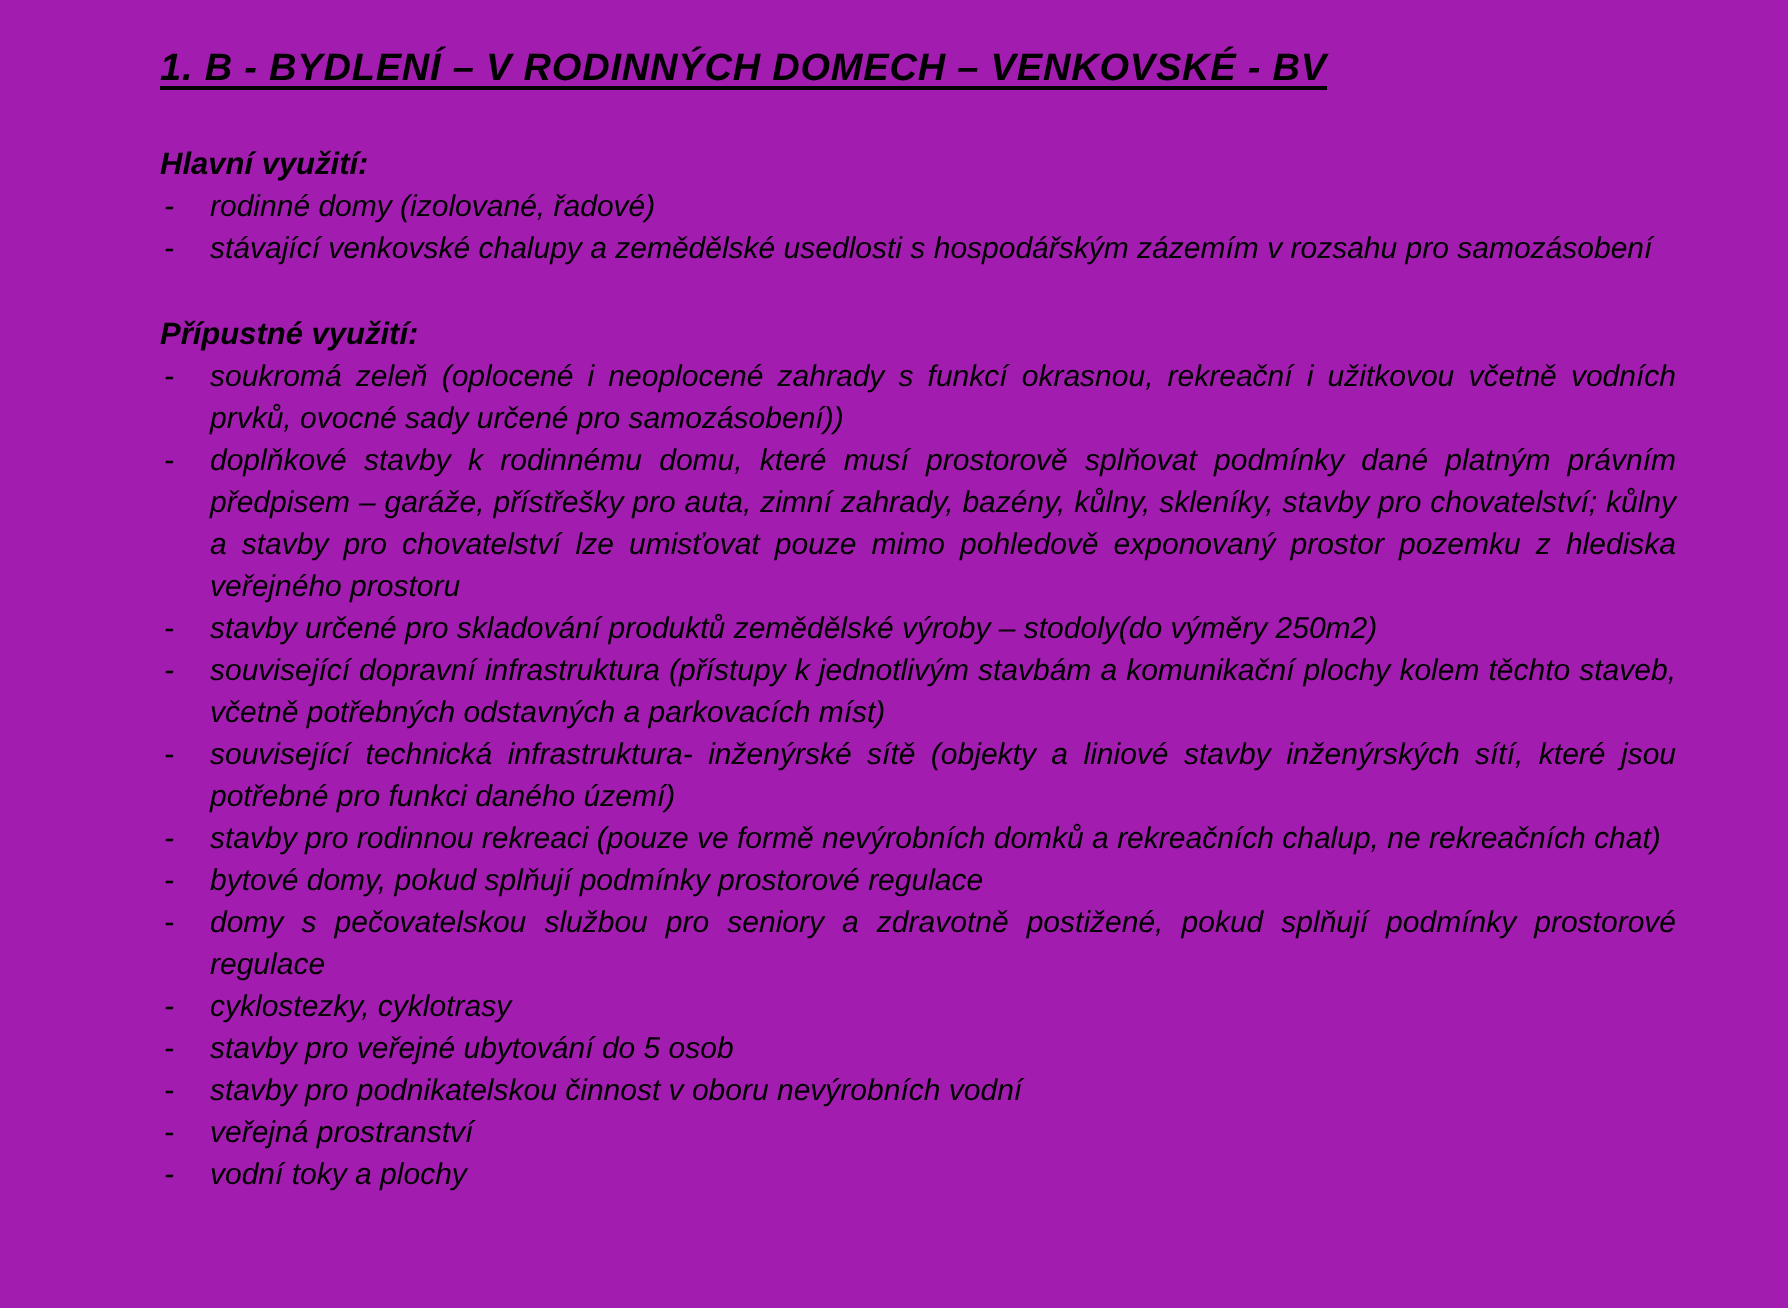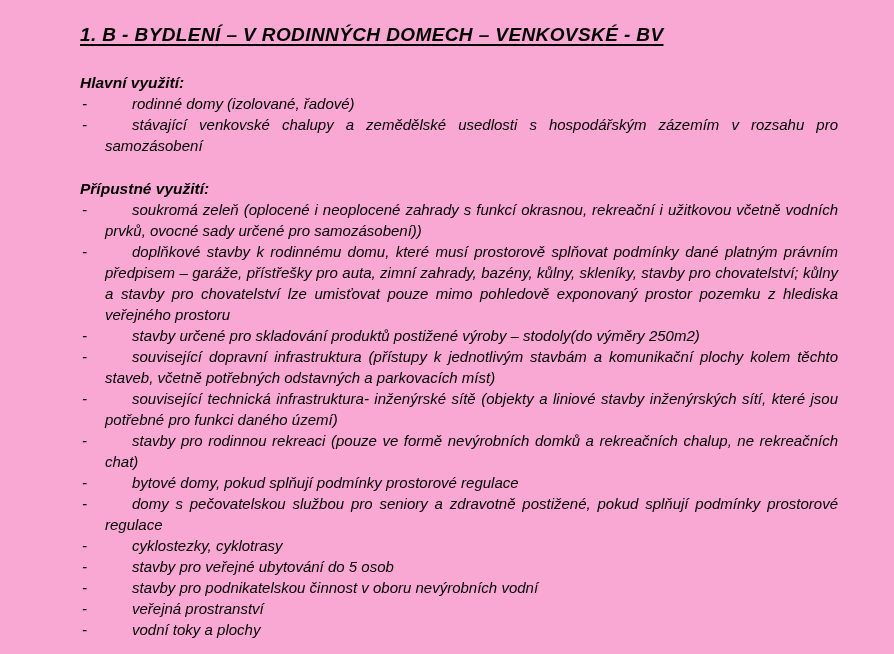--- a/index.html
+++ b/index.html
@@ -1,21 +1,21 @@
 <!DOCTYPE html>
 <html><head>
 <meta charset="utf-8">
 <style>
   * { margin: 0; padding: 0; box-sizing: border-box; }
   html, body { background: #ffffff; }
   .page {
     position: relative;
     width: 894px;
     height: 654px;
-    background: #f9a8d4;
+    background: #a21caf;
     color: #000000;
     font-family: "Liberation Sans", sans-serif;
     font-style: italic;
     overflow: hidden;
     padding: 24px 56px 10px 80px;
   }
   .title {
     font-size: 19px;
     font-weight: bold;
     font-style: italic;
@@ -43,21 +43,21 @@
     font-size: 15px;
     line-height: 21px;
     text-align: justify;
   }
   .marker {
     position: absolute;
     left: 2px;
     top: 0;
     font-style: italic;
   }
-  .item-text { display: inline; margin-left: 27px; }
+  .item-text { display: inline; }
 </style>
 </head>
 <body>
 
 <div class="page">
   <h1 class="title">1. B - BYDLENÍ – V RODINNÝCH DOMECH – VENKOVSKÉ - BV</h1>
   <div id="sections">
   <section class="section">
     <h2 class="heading">Hlavní využití:</h2>
     <div class="list">
@@ -81,21 +81,21 @@
     <span class="item-text">soukromá zeleň (oplocené i neoplocené zahrady s funkcí okrasnou, rekreační i užitkovou včetně vodních prvků, ovocné sady určené pro samozásobení))</span>
   </div>
 
   <div class="item">
     <span class="marker">-</span>
     <span class="item-text">doplňkové stavby k rodinnému domu, které musí prostorově splňovat podmínky dané platným právním předpisem – garáže, přístřešky pro auta, zimní zahrady, bazény, kůlny, skleníky, stavby pro chovatelství; kůlny a stavby pro chovatelství lze umisťovat pouze mimo pohledově exponovaný prostor pozemku z hlediska veřejného prostoru</span>
   </div>
 
   <div class="item">
     <span class="marker">-</span>
-    <span class="item-text">stavby určené pro skladování produktů postižené výroby – stodoly(do výměry 250m2)</span>
+    <span class="item-text">stavby určené pro skladování produktů zemědělské výroby – stodoly(do výměry 250m2)</span>
   </div>
 
   <div class="item">
     <span class="marker">-</span>
     <span class="item-text">související dopravní infrastruktura (přístupy k jednotlivým stavbám a komunikační plochy kolem těchto staveb, včetně potřebných odstavných a parkovacích míst)</span>
   </div>
 
   <div class="item">
     <span class="marker">-</span>
     <span class="item-text">související technická infrastruktura- inženýrské sítě (objekty a liniové stavby inženýrských sítí, které jsou potřebné pro funkci daného území)</span>

